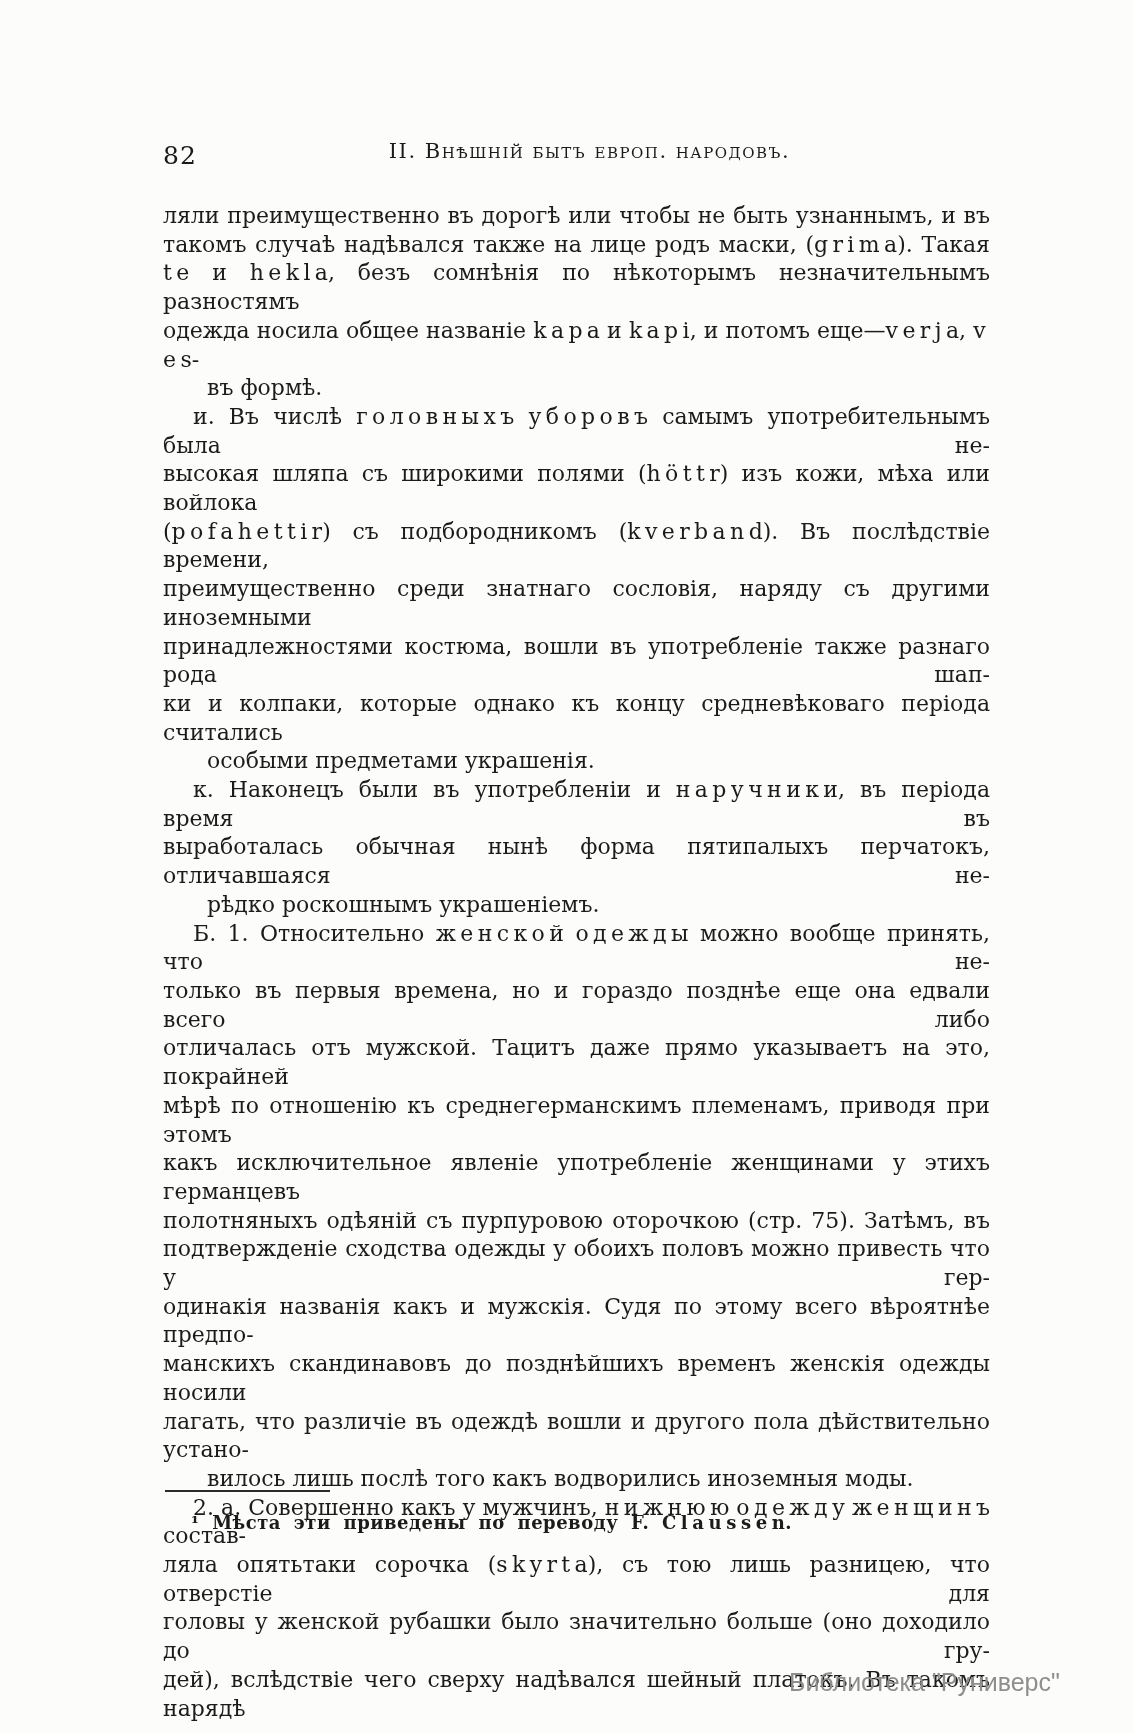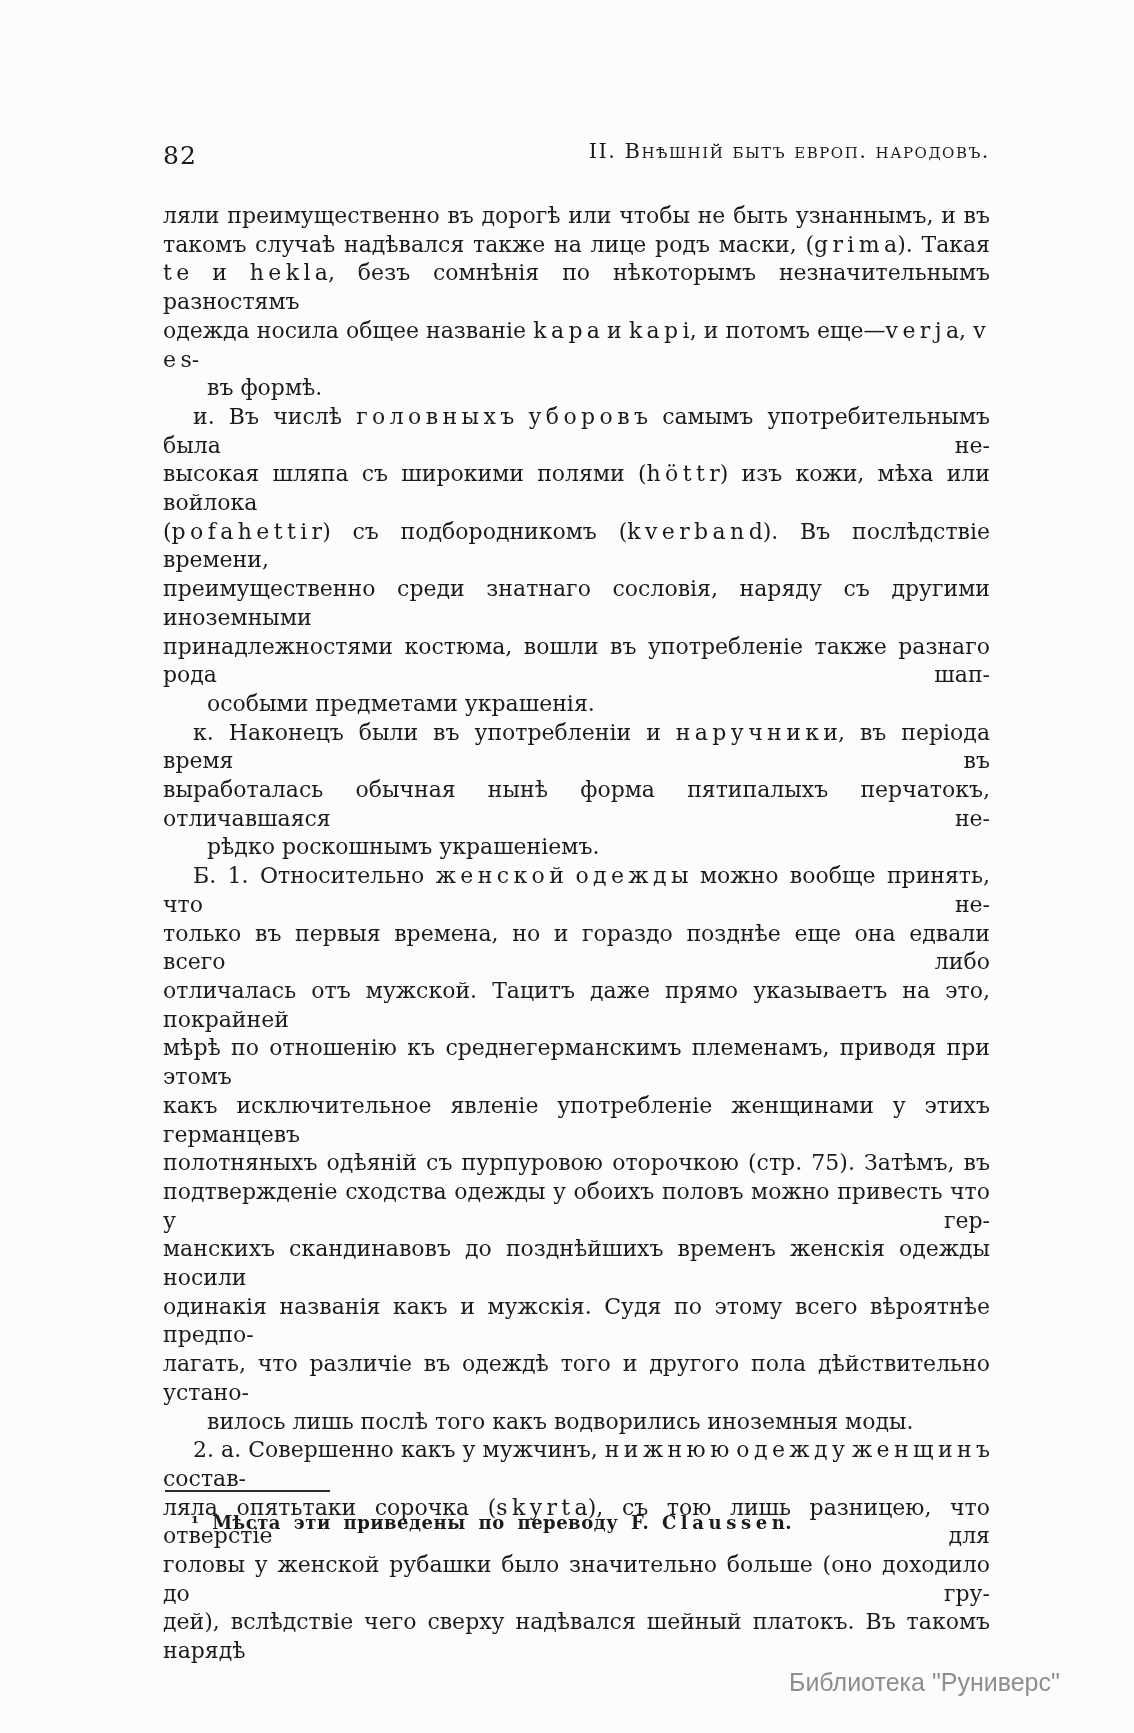--- a/index.html
+++ b/index.html
@@ -23,21 +23,21 @@
     width: 827px;
   }
   .pagenum {
     position: absolute;
     left: 0;
     top: 2px;
     font-size: 25px;
     letter-spacing: 1px;
   }
   .htitle {
-    text-align: right;
+    text-align: center;
     font-variant: small-caps;
     font-size: 21px;
     letter-spacing: 1.5px;
     padding-left: 26px;
   }
   .body {
     position: absolute;
     left: 163px;
     top: 202px;
     width: 827px;
@@ -95,38 +95,39 @@
         <div class="line">t e и h e k l a, безъ сомнѣнія по нѣкоторымъ незначительнымъ разностямъ</div>
         <div class="line">одежда носила общее названіе k a p a и k a p i, и потомъ еще—v e r j a, v e s-</div>
         <div class="line last">въ формѣ.</div>
       </div>
       <div class="para indent">
         <div class="line">и. Въ числѣ г о л о в н ы х ъ у б о р о в ъ самымъ употребительнымъ была не-</div>
         <div class="line">высокая шляпа съ широкими полями (h ö t t r) изъ кожи, мѣха или войлока</div>
         <div class="line">(p o f a h e t t i r) съ подбородникомъ (k v e r b a n d). Въ послѣдствіе времени,</div>
         <div class="line">преимущественно среди знатнаго сословія, наряду съ другими иноземными</div>
         <div class="line">принадлежностями костюма, вошли въ употребленіе также разнаго рода шап-</div>
+        <div class="line">ки и колпаки, которые однако къ концу средневѣковаго періода считались</div>
         <div class="line last">особыми предметами украшенія.</div>
       </div>
       <div class="para indent">
         <div class="line">к. Наконецъ были въ употребленіи и н а р у ч н и к и, въ періода время въ</div>
         <div class="line">выработалась обычная нынѣ форма пятипалыхъ перчатокъ, отличавшаяся не-</div>
         <div class="line last">рѣдко роскошнымъ украшеніемъ.</div>
       </div>
       <div class="para indent">
         <div class="line">Б. 1. Относительно ж е н с к о й о д е ж д ы можно вообще принять, что не-</div>
         <div class="line">только въ первыя времена, но и гораздо позднѣе еще она едвали всего либо</div>
         <div class="line">отличалась отъ мужской. Тацитъ даже прямо указываетъ на это, покрайней</div>
         <div class="line">мѣрѣ по отношенію къ среднегерманскимъ племенамъ, приводя при этомъ</div>
         <div class="line">какъ исключительное явленіе употребленіе женщинами у этихъ германцевъ</div>
         <div class="line">полотняныхъ одѣяній съ пурпуровою оторочкою (стр. 75). Затѣмъ, въ</div>
         <div class="line">подтвержденіе сходства одежды у обоихъ половъ можно привесть что у гер-</div>
+        <div class="line">одинакія названія какъ и мужскія. Судя по этому всего вѣроятнѣе предпо-</div>
         <div class="line">манскихъ скандинавовъ до позднѣйшихъ временъ женскія одежды носили</div>
-        <div class="line">одинакія названія какъ и мужскія. Судя по этому всего вѣроятнѣе предпо-</div>
-        <div class="line">лагать, что различіе въ одеждѣ того и другого пола дѣйствительно устано-</div>
+        <div class="line">лагать, что различіе въ одеждѣ вошли и другого пола дѣйствительно устано-</div>
         <div class="line last">вилось лишь послѣ того какъ водворились иноземныя моды.</div>
       </div>
       <div class="para indent">
         <div class="line">2. а. Совершенно какъ у мужчинъ, н и ж н ю ю о д е ж д у ж е н щ и н ъ состав-</div>
         <div class="line">ляла опятьтаки сорочка (s k y r t a), съ тою лишь разницею, что отверстіе для</div>
         <div class="line">головы у женской рубашки было значительно больше (оно доходило до гру-</div>
         <div class="line">дей), вслѣдствіе чего сверху надѣвался шейный платокъ. Въ такомъ нарядѣ</div>
       </div>
     </main>
 

